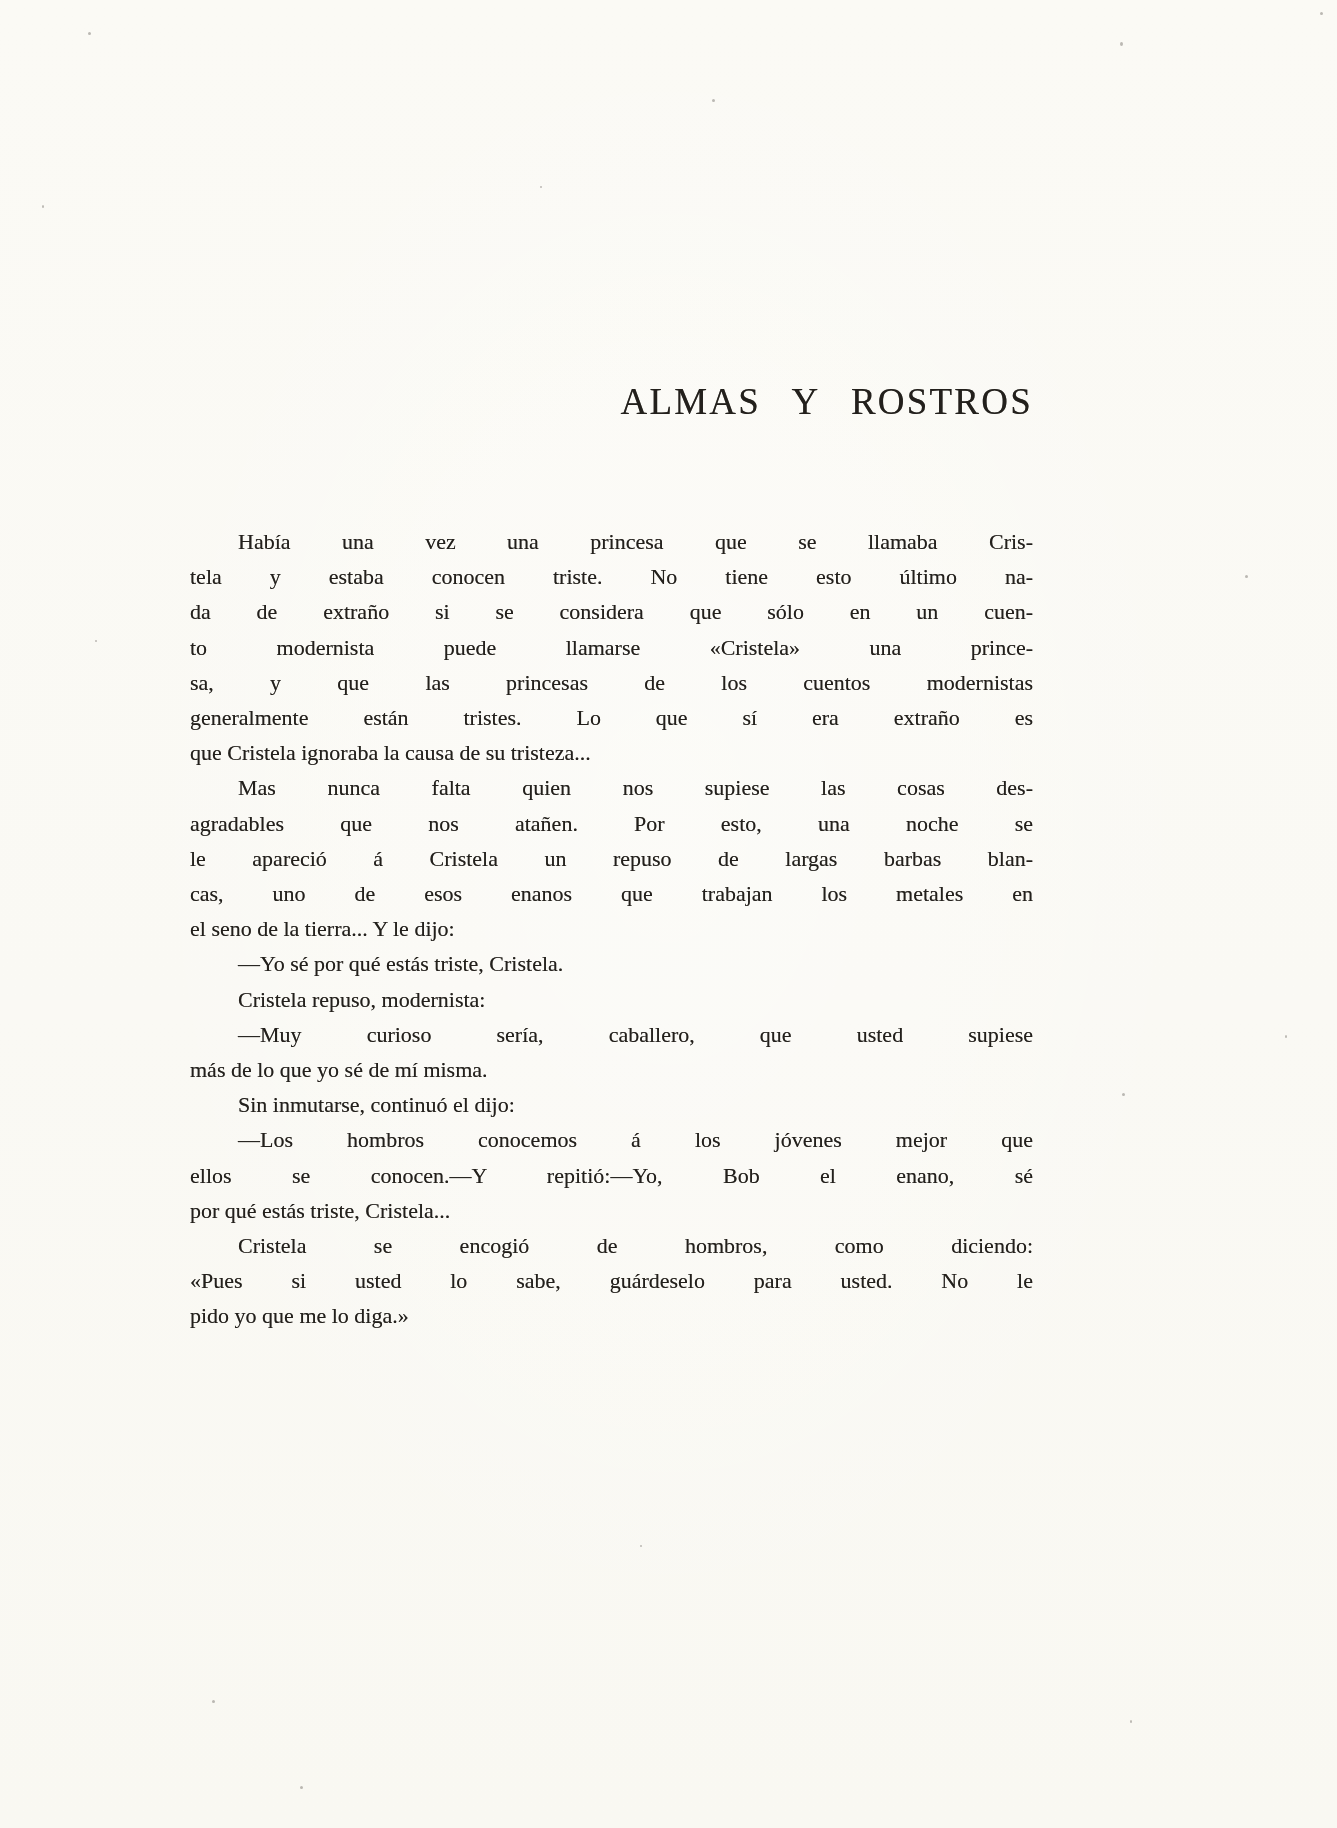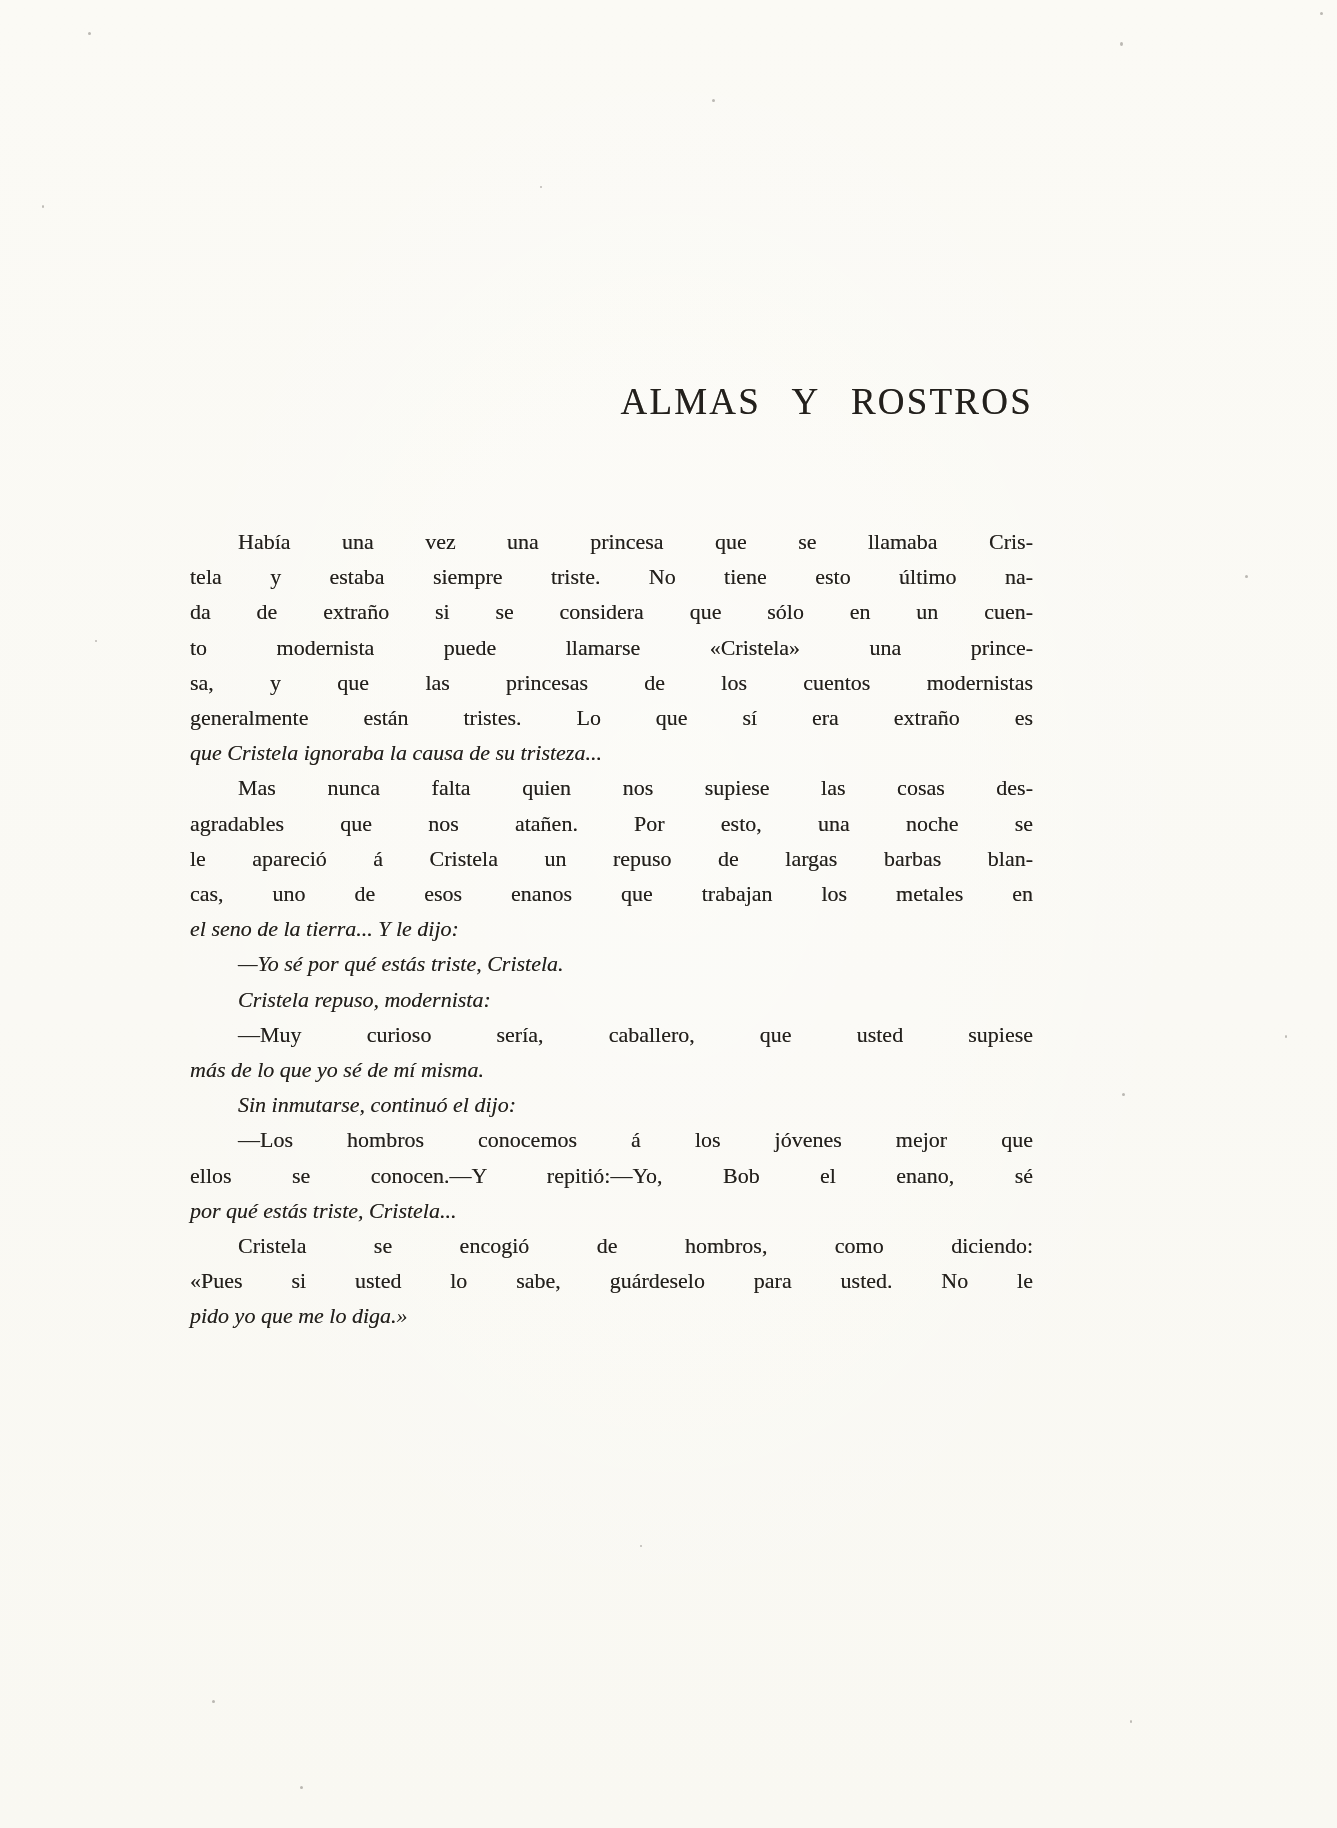--- a/index.html
+++ b/index.html
@@ -51,21 +51,20 @@
     padding: 0;
   }
   .line {
     text-align: justify;
     text-align-last: justify;
     text-justify: inter-word;
     white-space: normal;
   }
   .line.last {
     text-align-last: left;
-    font-style: italic;
   }
   .line.indent {
     text-indent: 48px;
   }
   .scan-speck {
     position: absolute;
     border-radius: 50%;
     background: rgba(70,64,56,0.35);
     pointer-events: none;
   }
@@ -74,21 +73,21 @@
 <body>
 
 <div class="scan-page">
 
   <h1 class="title">ALMAS Y ROSTROS</h1>
 
   <div class="text-block">
 
     <div class="para">
       <div class="line indent">Había una vez una princesa que se llamaba Cris-</div>
-      <div class="line">tela y estaba siempre triste. No tiene esto último na-</div>
+      <div class="line">tela y estaba conocen triste. No tiene esto último na-</div>
       <div class="line">da de extraño si se considera que sólo en un cuen-</div>
       <div class="line">to modernista puede llamarse «Cristela» una prince-</div>
       <div class="line">sa, y que las princesas de los cuentos modernistas</div>
       <div class="line">generalmente están tristes. Lo que sí era extraño es</div>
       <div class="line last">que Cristela ignoraba la causa de su tristeza...</div>
     </div>
 
     <div class="para">
       <div class="line indent">Mas nunca falta quien nos supiese las cosas des-</div>
       <div class="line">agradables que nos atañen. Por esto, una noche se</div>

